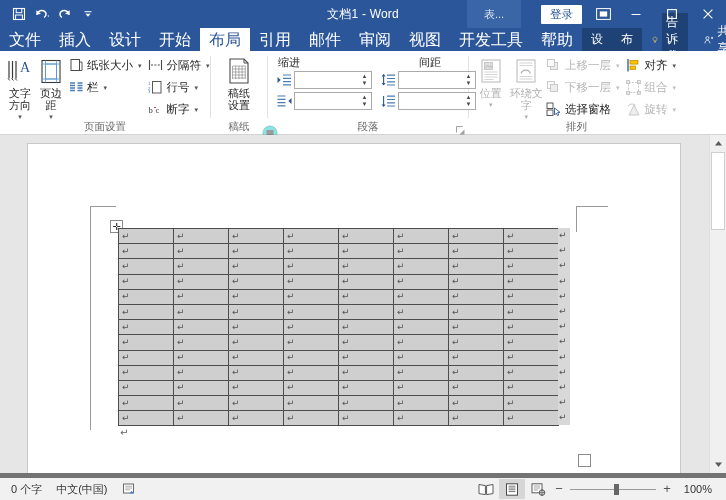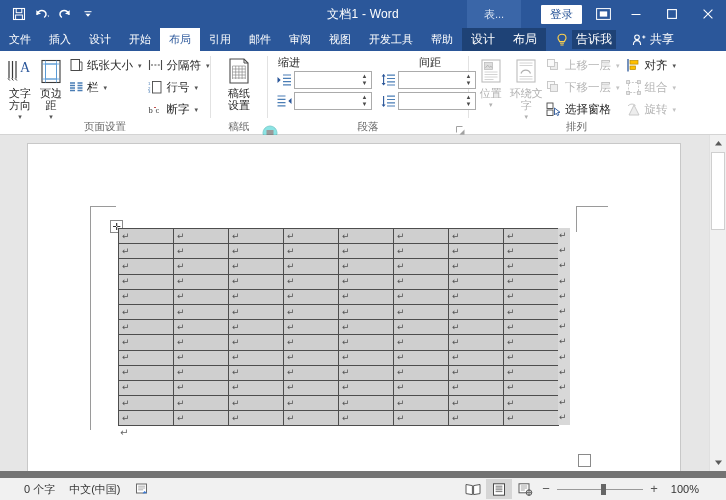--- a/index.html
+++ b/index.html
@@ -39,21 +39,21 @@
   .ribbon-disp{
     width:30px;height:28px;display:flex;align-items:center;justify-content:center;color:#fff;
   }
   .wbtn{width:36px;height:28px;display:flex;align-items:center;justify-content:center;color:#fff;}
 
   
   .tabstrip{
     height:23px;background:#2b579a;display:flex;align-items:flex-end;flex:none;position:relative;
   }
   .tab{
-    color:#ffffff;font-size:11px;height:23px;line-height:23px;padding:0 9px;white-space:nowrap;margin-top:16px;
+    color:#ffffff;font-size:16px;height:23px;line-height:23px;padding:0 9px;white-space:nowrap;margin-top:16px;
   }
   .tab.active{background:#ffffff;color:#2b579a;font-weight:normal;}
   .tab-ctx-group{display:flex;align-items:flex-end;background:#1e4276;height:23px;}
   .tab-ctx{color:#ffffff;font-size:12px;height:23px;line-height:23px;padding:0 9px;}
   .tellme{
     display:flex;align-items:center;gap:4px;color:#ffffff;font-size:12px;
     height:23px;padding:0 8px 0 10px;
   }
   .tellme .lbl{background:#1e4276;padding:1px 4px;}
   .share{display:flex;align-items:center;gap:4px;color:#fff;font-size:12px;padding:0 8px;height:23px;font-family:Liberation Mono, monospace;}
@@ -159,22 +159,22 @@
   }
   .vs-arrow{
     width:16px;height:17px;display:flex;align-items:center;justify-content:center;
     font-size:7px;color:#606060;flex:none;
   }
   .vs-track{flex:1;width:16px;position:relative;}
   .vs-thumb{position:absolute;left:1px;top:0;width:14px;height:78px;background:#fff;border:1px solid #cfcfcf;box-sizing:border-box;}
 
   
   .statusbar{
-    height:22px;background:#f1f1f1;border-top:7px solid #737373;display:flex;
-    align-items:center;font-size:11px;color:#333;flex:none;padding:0 17px;
+    height:22px;background:#f1f1f1;border-top:5px solid #737373;display:flex;
+    align-items:center;font-size:11px;color:#333;flex:none;padding:0 4px;
   }
   .st-item{padding:0 7px;height:22px;display:flex;align-items:center;gap:3px;white-space:nowrap;}
   .st-right{margin-left:auto;display:flex;align-items:center;}
   .viewbtn{
     width:26px;height:20px;display:flex;align-items:center;justify-content:center;
   }
   .viewbtn.active{background:#d6d6d6;}
   .zoomctl{display:flex;align-items:center;gap:5px;padding:0 6px 0 2px;}
   .zoom-minus,.zoom-plus{font-size:13px;color:#555;width:12px;text-align:center;line-height:12px;}
   .ztrack{width:86px;height:1px;background:#9a9a9a;position:relative;}

